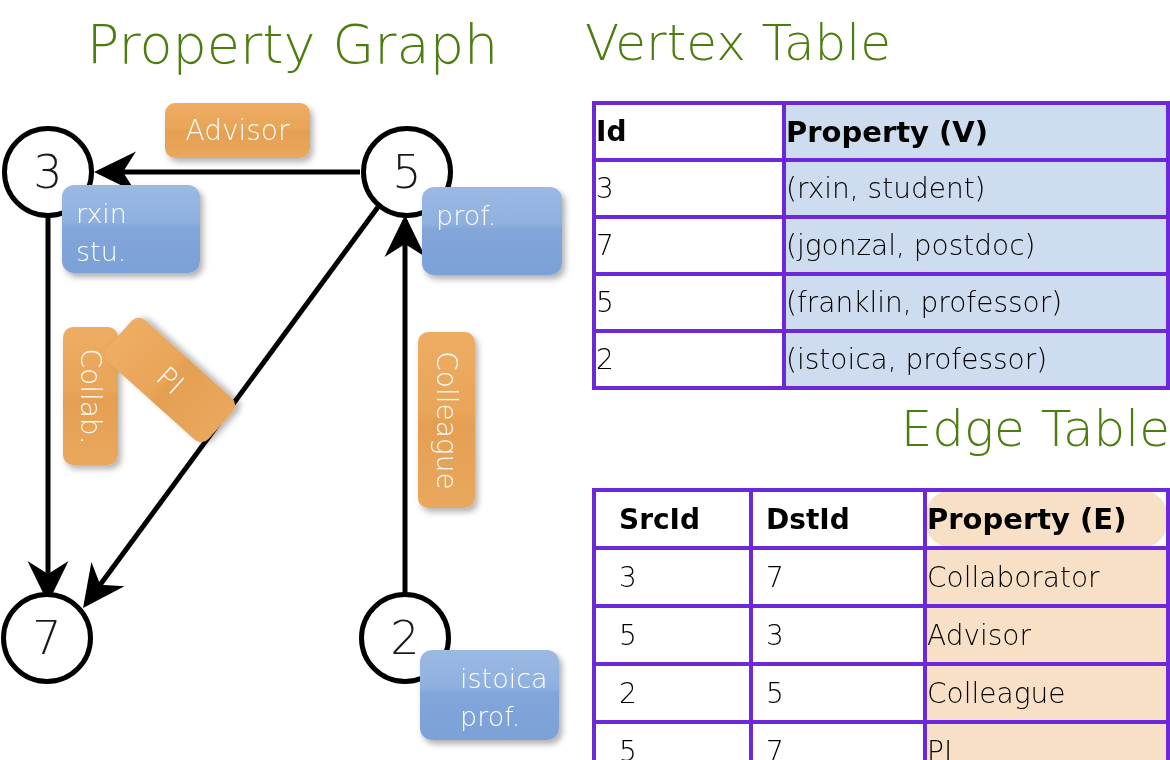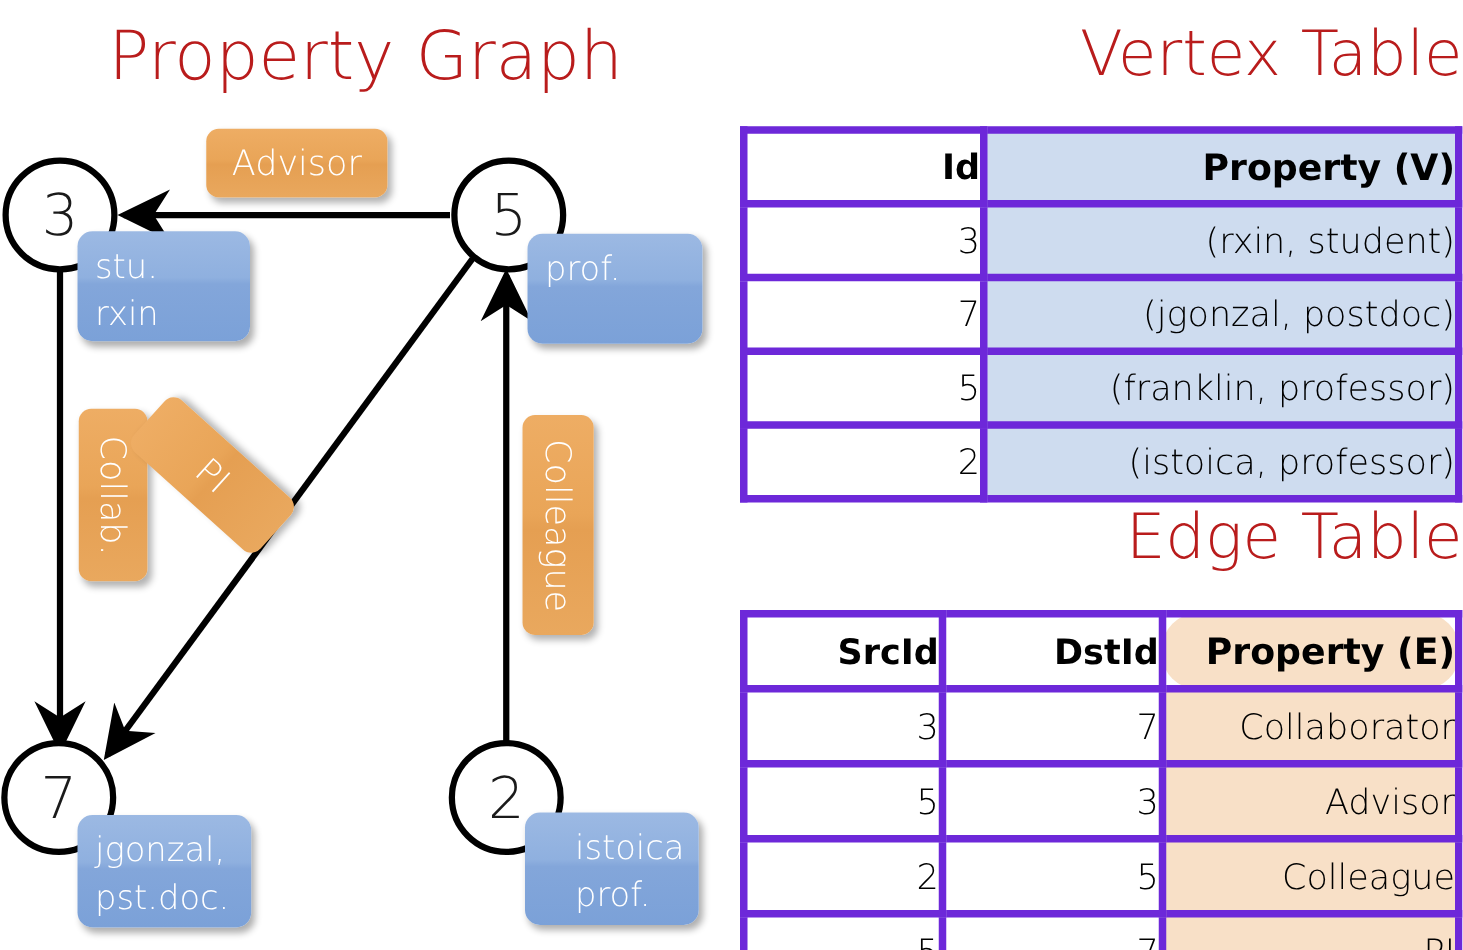--- a/index.html
+++ b/index.html
@@ -14,33 +14,33 @@
     overflow: hidden;
     font-family: "Liberation Sans", sans-serif;
     color: #000;
   }
 
   
   .title {
     position: absolute;
     font-family: "DejaVu Sans", sans-serif;
     font-weight: 300;
-    color: #b91c1c;
+    color: #4d7c0f;
     white-space: nowrap;
     letter-spacing: 0px;
   }
   #title-property-graph {
     left: 0; top: 14px; width: 585px;
     text-align: center;
     font-size: 54px;
     line-height: 62px;
   }
   #title-vertex-table {
     left: 585px; top: 14px; width: 585px;
-    text-align: right;
+    text-align: left;
     font-size: 50px;
     line-height: 58px;
   }
   #title-edge-table {
     left: 585px; top: 400px; width: 585px;
     text-align: right;
     font-size: 50px;
     line-height: 58px;
   }
 
@@ -122,22 +122,22 @@
 
   
   table.data-table {
     position: absolute;
     border-collapse: collapse;
     table-layout: fixed;
     font-family: "DejaVu Sans", sans-serif;
     font-weight: 300;
   }
   table.data-table td, table.data-table th {
-    border: 6px solid #6d28d9;
-    text-align: right;
+    border: 4px solid #6d28d9;
+    text-align: left;
     vertical-align: middle;
     font-weight: 300;
     padding: 0;
   }
   table.data-table th { font-weight: bold; }
 
   #vertex-table { left: 592px; top: 101px; width: 578px; }
   #vertex-table td, #vertex-table th { height: 53px; font-size: 28px; }
   #vertex-table .col-id   { width: 186px; background: #ffffff; }
   #vertex-table .col-prop { background: #cedcef; margin-top: 20px; }
@@ -184,29 +184,25 @@
     <span>5</span>
   </div>
   <div class="node" id="node-7">
     <span>7</span>
   </div>
   <div class="node" id="node-2">
     <span>2</span>
   </div>
 
   <div class="prop-box" id="box-rxin">
+    <div>rxin</div>
     <div>stu.</div>
-    <div>rxin</div>
   </div>
   <div class="prop-box" id="box-franklin">
     <div>prof.</div>
-  </div>
-  <div class="prop-box" id="box-jgonzal">
-    <div>jgonzal,</div>
-    <div>pst.doc.</div>
   </div>
   <div class="prop-box" id="box-istoica">
     <div>istoica</div>
     <div>prof.</div>
   </div>
 
   <div class="edge-label" id="label-advisor">
     <span>Advisor</span>
   </div>
   <div class="edge-label" id="label-collab">

